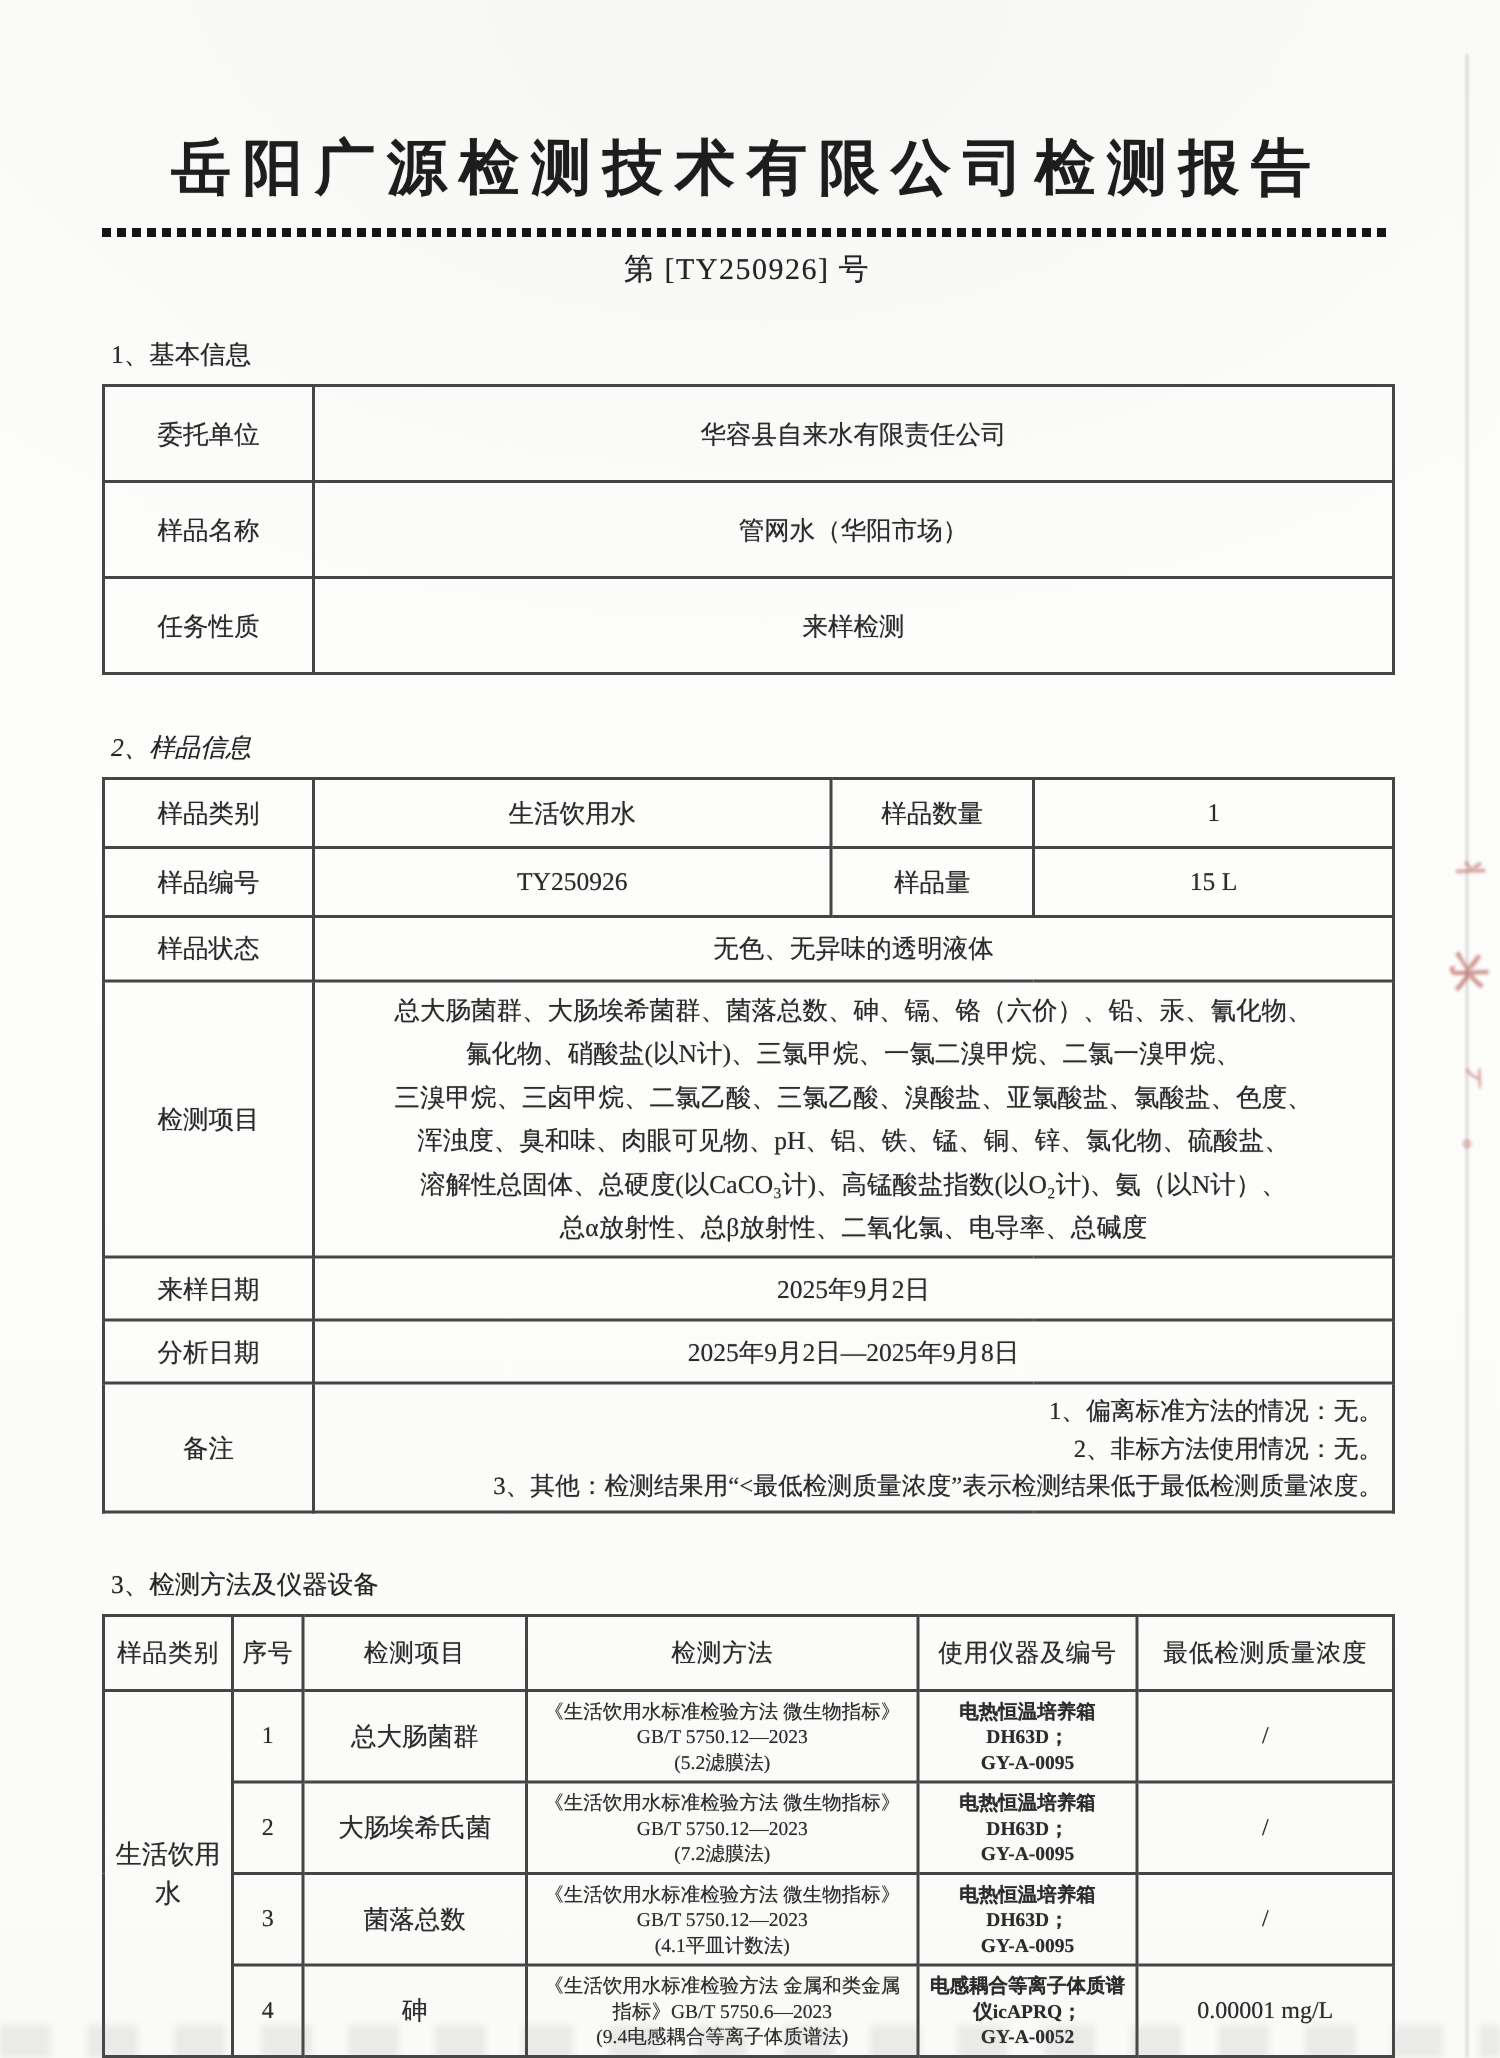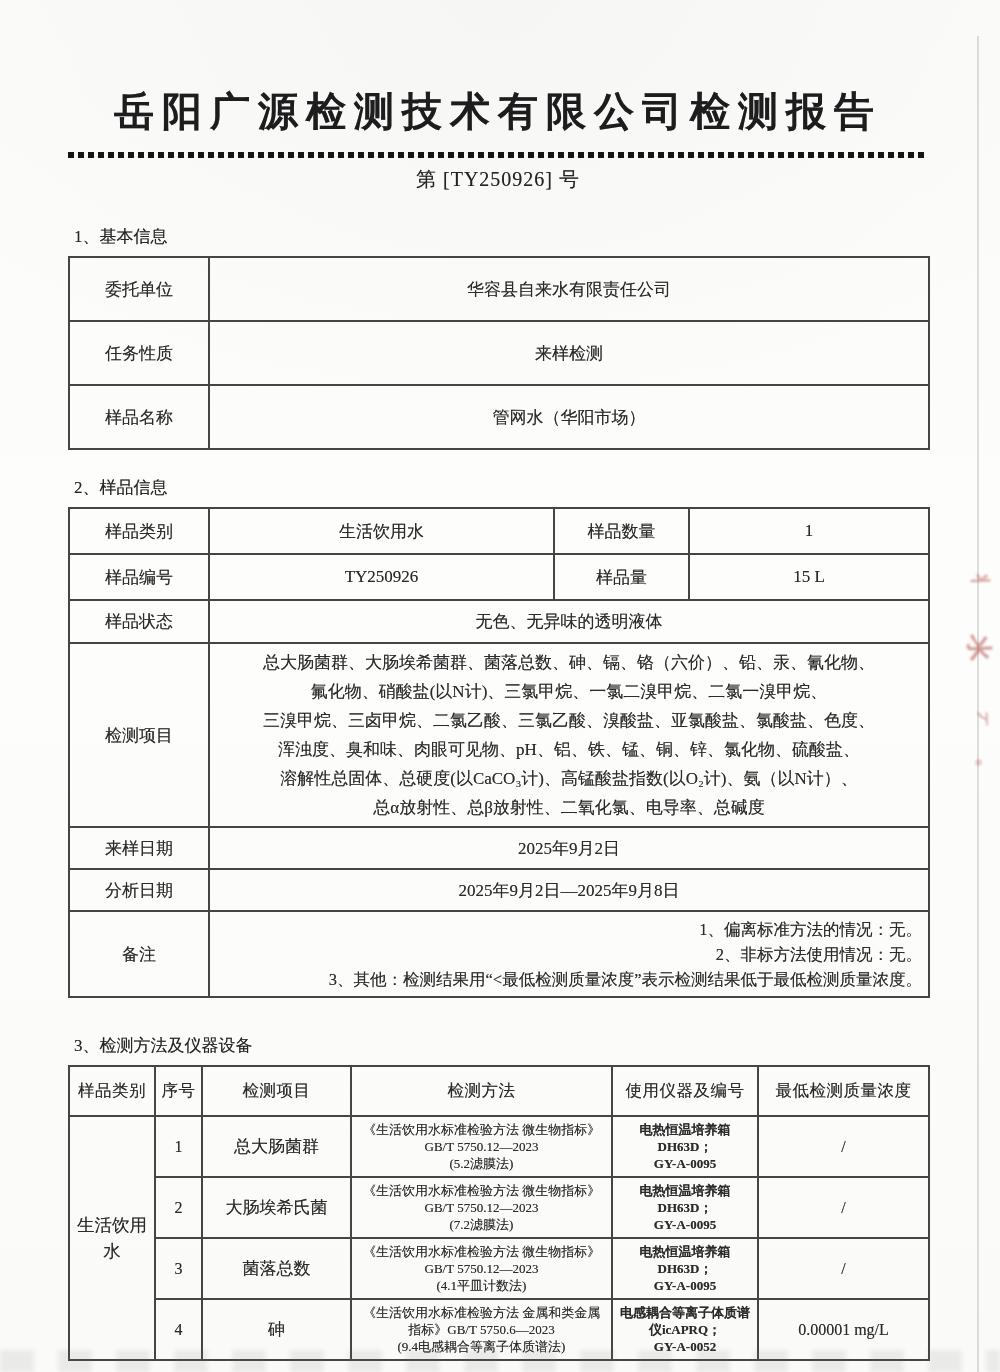--- a/index.html
+++ b/index.html
@@ -39,21 +39,21 @@
     margin-top:8px;
     text-align:center;
     font-size:20px;color:#242424;
     letter-spacing:1px;
   }
   .sec-heading{
     font-size:17px;color:#262626;
     margin:0 0 0 6px;
   }
   .h1{margin-top:32px;}
-  .h2{margin-top:26px;}
+  .h2{margin-top:37px;font-style:italic;}
   .h3{margin-top:36px;}
   table{
     border-collapse:collapse;
     width:860px;
     table-layout:fixed;
     margin-top:8px;
   }
   td,th{
     border:2px solid #454545;
     font-size:17px;
@@ -135,26 +135,26 @@
     <colgroup>
         <col style="width:140px">
         <col style="width:720px">
       </colgroup>
     <tbody>
         <tr>
       <td>委托单位</td>
       <td>华容县自来水有限责任公司</td>
     </tr>
     <tr>
+      <td>样品名称</td>
+      <td>管网水（华阳市场）</td>
+    </tr>
+    <tr>
       <td>任务性质</td>
       <td>来样检测</td>
-    </tr>
-    <tr>
-      <td>样品名称</td>
-      <td>管网水（华阳市场）</td>
     </tr>
   </tbody>
     </table>
 
   <div class="sec-heading h2">2、样品信息</div>
   <table class="t2">
     <colgroup>
         <col style="width:140px">
         <col style="width:345px">
         <col style="width:135px">

